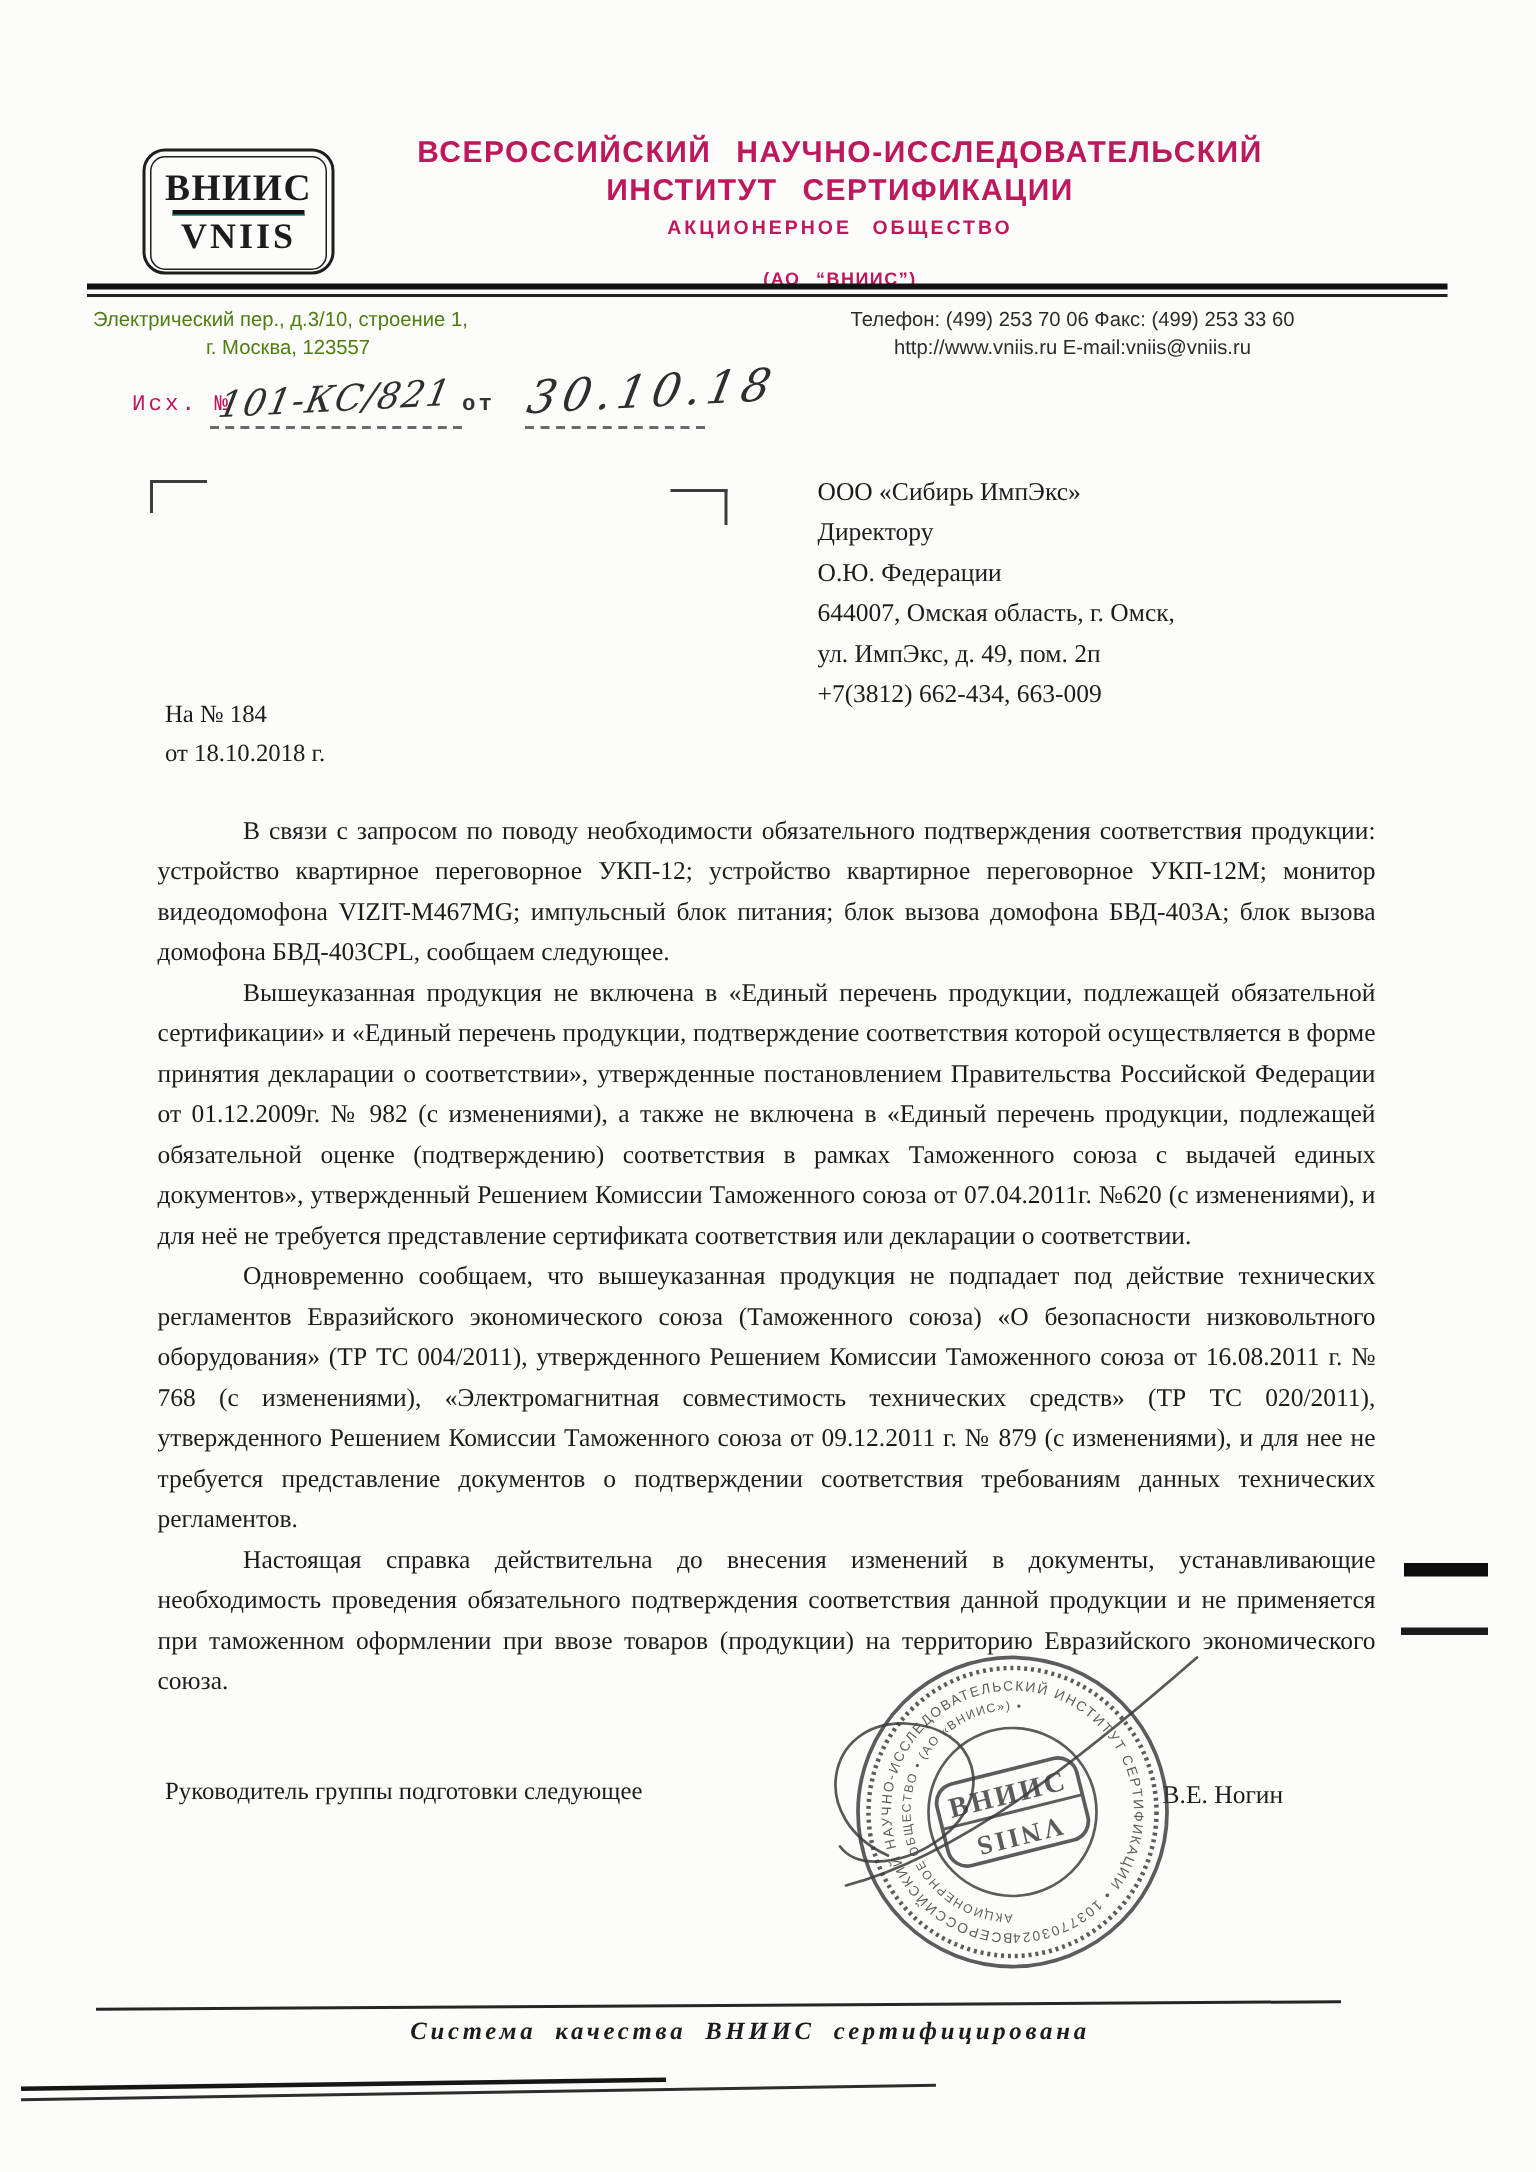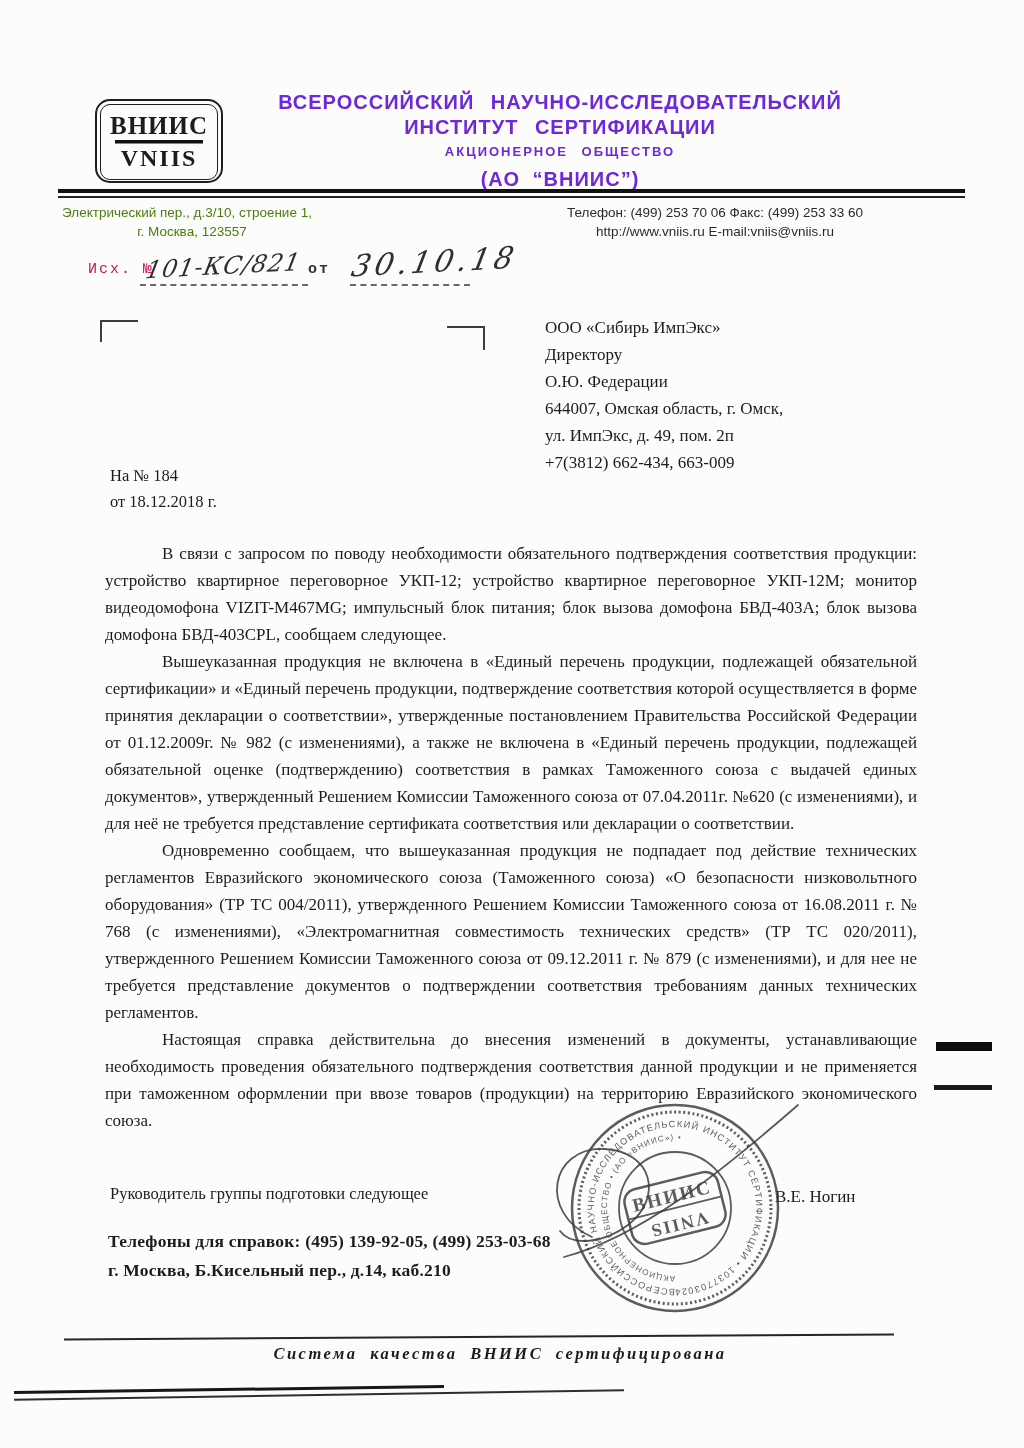--- a/index.html
+++ b/index.html
@@ -15,25 +15,25 @@
   }
   .logo-inner {
     border:1px solid #1e1e1e; border-radius:10px; height:100%;
     display:flex; flex-direction:column; align-items:center; justify-content:center;
   }
   .logo-ru { font-weight:bold; font-size:25px; letter-spacing:1px; line-height:26px; }
   .logo-div { width:88px; height:3px; background:#111; border-bottom:1px solid #2fa7a0; margin:1px 0 2px; }
   .logo-en { font-weight:bold; font-size:24px; letter-spacing:2px; line-height:25px; }
   .head-title {
     position:absolute; left:235px; top:90px; width:650px; text-align:center;
-    font-family:"Liberation Sans", sans-serif; font-weight:bold; color:#6d28d9;
+    font-family:"Liberation Sans", sans-serif; font-weight:bold; color:#be185d;
   }
   .ht1 { font-size:20px; letter-spacing:1px; word-spacing:10px; line-height:25px; }
   .ht3 { font-size:13px; letter-spacing:2px; word-spacing:8px; margin-top:4px; }
-  .ht4 { font-size:20px; letter-spacing:1px; word-spacing:6px; margin-top:9px; }
+  .ht4 { font-size:12px; letter-spacing:1px; word-spacing:6px; margin-top:20px; }
   .rule-thick { position:absolute; left:58px; top:189px; width:907px; height:4px; background:#121212; }
   .rule-thin  { position:absolute; left:58px; top:196px; width:907px; height:2px; background:#222; }
   .addr-left {
     position:absolute; left:62px; top:203px; width:310px;
     font-family:Liberation Sans, sans-serif; font-size:13.5px; line-height:19px; color:#4d7c0f;
   }
   .addr-left .c2 { text-align:center; width:260px; }
   .addr-right {
     position:absolute; left:525px; top:203px; width:380px; text-align:center;
     font-family:"Liberation Sans", sans-serif; font-size:13.5px; line-height:19px; color:#2b2b2b;
@@ -130,37 +130,33 @@
     <div>ООО «Сибирь ИмпЭкс»</div>
     <div>Директору</div>
     <div>О.Ю. Федерации</div>
     <div>644007, Омская область, г. Омск,</div>
     <div>ул. ИмпЭкс, д. 49, пом. 2п</div>
     <div>+7(3812) 662-434, 663-009</div>
   </div>
 
   <div class="incoming">
     <div>На № 184</div>
-    <div>от  18.12.2018 г.</div>
+    <div>от  18.10.2018 г.</div>
   </div>
 
   <div class="body-text">
     <p><span>В связи с запросом по поводу необходимости обязательного подтверждения соответствия продукции: устройство квартирное переговорное УКП-12; устройство квартирное переговорное УКП-12М; монитор видеодомофона VIZIT-M467MG; импульсный блок питания; блок вызова домофона БВД-403А;  блок вызова домофона БВД-403CPL, сообщаем следующее.</span></p>
     <p><span>Вышеуказанная продукция </span><span class="b">не включена</span><span> в «Единый перечень продукции, подлежащей обязательной сертификации» и «Единый перечень продукции, подтверждение соответствия которой осуществляется в форме принятия декларации о соответствии», утвержденные постановлением Правительства Российской Федерации от 01.12.2009г. № 982 (с изменениями), а также не включена в «Единый перечень продукции, подлежащей обязательной оценке (подтверждению) соответствия в рамках Таможенного союза с выдачей единых документов», утвержденный Решением Комиссии Таможенного союза от 07.04.2011г. №620 (с изменениями), и для неё </span><span class="b">не требуется</span><span> представление сертификата соответствия или декларации о соответствии.</span></p>
     <p><span>Одновременно сообщаем, что вышеуказанная продукция </span><span class="b">не подпадает</span><span> под действие технических регламентов Евразийского экономического союза (Таможенного союза) «О безопасности низковольтного оборудования» (ТР ТС 004/2011), утвержденного Решением Комиссии Таможенного союза от 16.08.2011 г. № 768 (с изменениями), «Электромагнитная совместимость технических средств» (ТР ТС 020/2011), утвержденного Решением Комиссии Таможенного союза от 09.12.2011 г. № 879 (с изменениями), и для нее </span><span class="b">не требуется</span><span> представление документов о подтверждении соответствия требованиям данных технических регламентов.</span></p>
     <p><span>Настоящая справка действительна до внесения изменений в документы, устанавливающие необходимость проведения обязательного подтверждения соответствия данной продукции и </span><span class="b">не применяется при таможенном оформлении при ввозе товаров (продукции) на территорию Евразийского экономического союза.</span></p>
   </div>
 
   <div class="sig-title">Руководитель группы подготовки следующее</div>
   <div class="sig-name">В.Е. Ногин</div>
 
-  <div class="phones">
-    <div>Телефоны для справок: (495) 139-92-05, (499) 253-03-68</div>
-    <div>г. Москва, Б.Кисельный пер., д.14, каб.210</div>
-  </div>
 
   <svg class="stamp" viewBox="0 0 220 220">
     <defs>
       <path id="ringOuter" d="M 110,191 A 81,81 0 1 1 110.05,191" fill="none"></path>
       <path id="ringInner" d="M 110,178 A 68,68 0 1 1 110.05,178" fill="none"></path>
       <path id="ringBottom" d="M 48,110 A 62,62 0 1 0 48.05,110" fill="none"></path>
     </defs>
     <g stroke="#3a3a3a" fill="none">
       <circle cx="110" cy="110" r="103" stroke-width="2.5"></circle>
       <circle cx="110" cy="110" r="96" stroke-width="3" stroke-dasharray="2 2.6"></circle>

